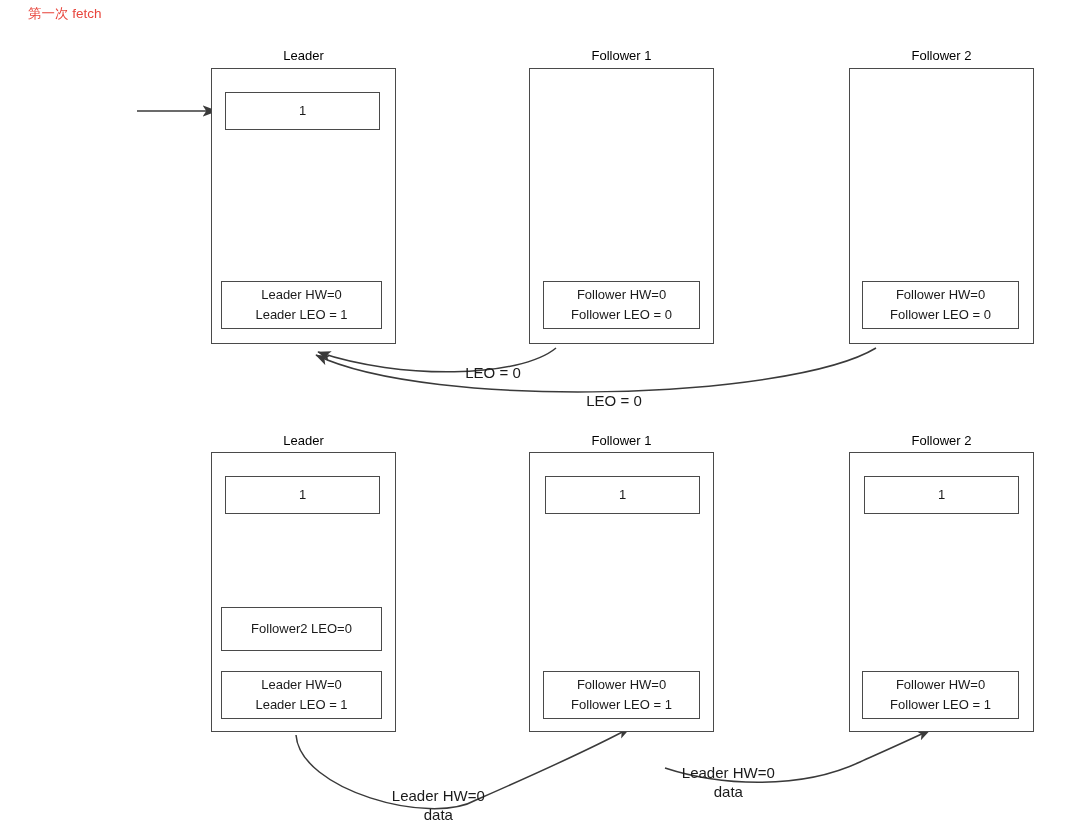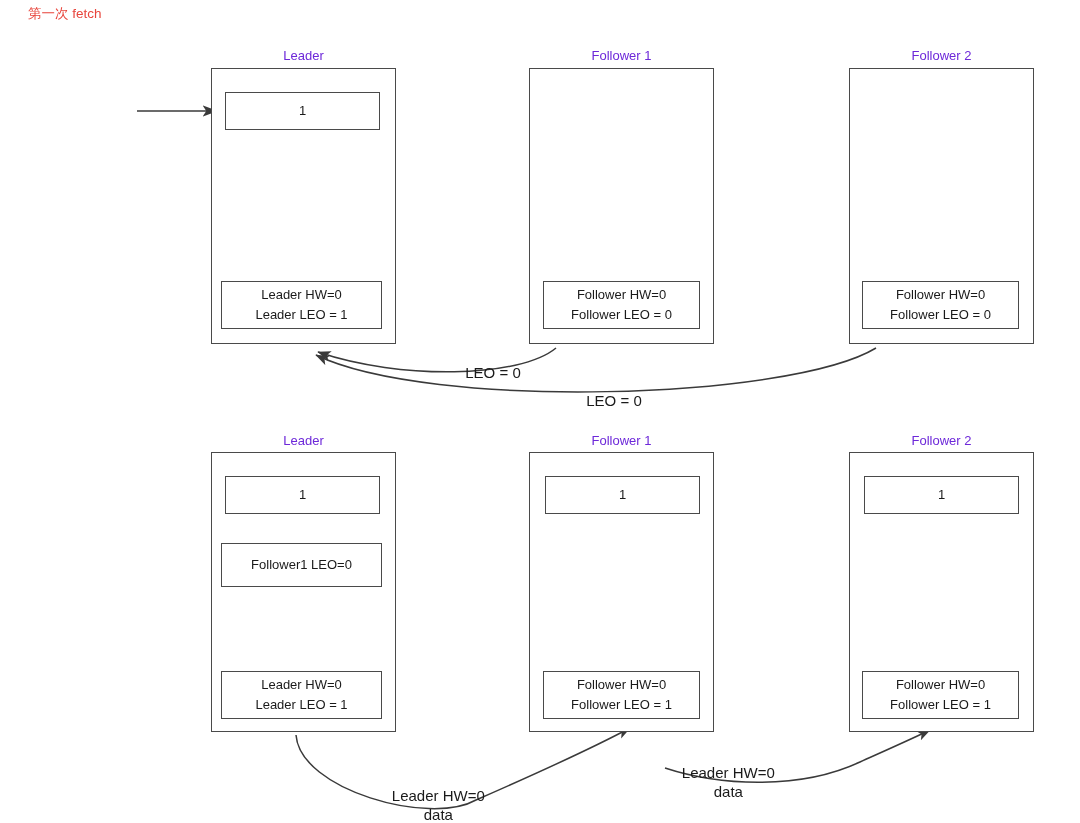--- a/index.html
+++ b/index.html
@@ -32,21 +32,21 @@
     position: absolute;
     left: 28px;
     top: 5px;
     font-size: 13.5px;
     color: #e8453c;
     white-space: nowrap;
   }
   .node-label {
     position: absolute;
     font-size: 13px;
-    color: #6d28d9;
+    color: #000000;
     text-align: center;
     white-space: nowrap;
   }
   .broker {
     position: absolute;
     border: 1.6px solid #4a4a4a;
     background: #ffffff;
     box-sizing: border-box;
   }
   .cell {
@@ -137,22 +137,22 @@
   </div>
 
   <div class="edge-label" style="left:448px; top:363px; width:90px;">LEO = 0</div>
   <div class="edge-label" style="left:569px; top:391px; width:90px;">LEO = 0</div>
 
   <div class="node-label" style="left:211px; top:433px; width:185px;">Leader</div>
   <div class="broker" style="left:211px; top:452px; width:185px; height:280px;"></div>
   <div class="cell" style="left:225px; top:476px; width:155px; height:38px;">
     <span class="line">1</span>
   </div>
-  <div class="cell" style="left:221px; top:543px; width:161px; height:44px;">
-    <span class="line">Follower1 LEO=0</span>
+  <div class="cell" style="left:221px; top:607px; width:161px; height:44px;">
+    <span class="line">Follower2 LEO=0</span>
   </div>
   <div class="cell" style="left:221px; top:671px; width:161px; height:48px;">
     <span class="line">Leader HW=0</span>
     <span class="line">Leader LEO = 1</span>
   </div>
 
   <div class="node-label" style="left:529px; top:433px; width:185px;">Follower 1</div>
   <div class="broker" style="left:529px; top:452px; width:185px; height:280px;"></div>
   <div class="cell" style="left:545px; top:476px; width:155px; height:38px;">
     <span class="line">1</span>

